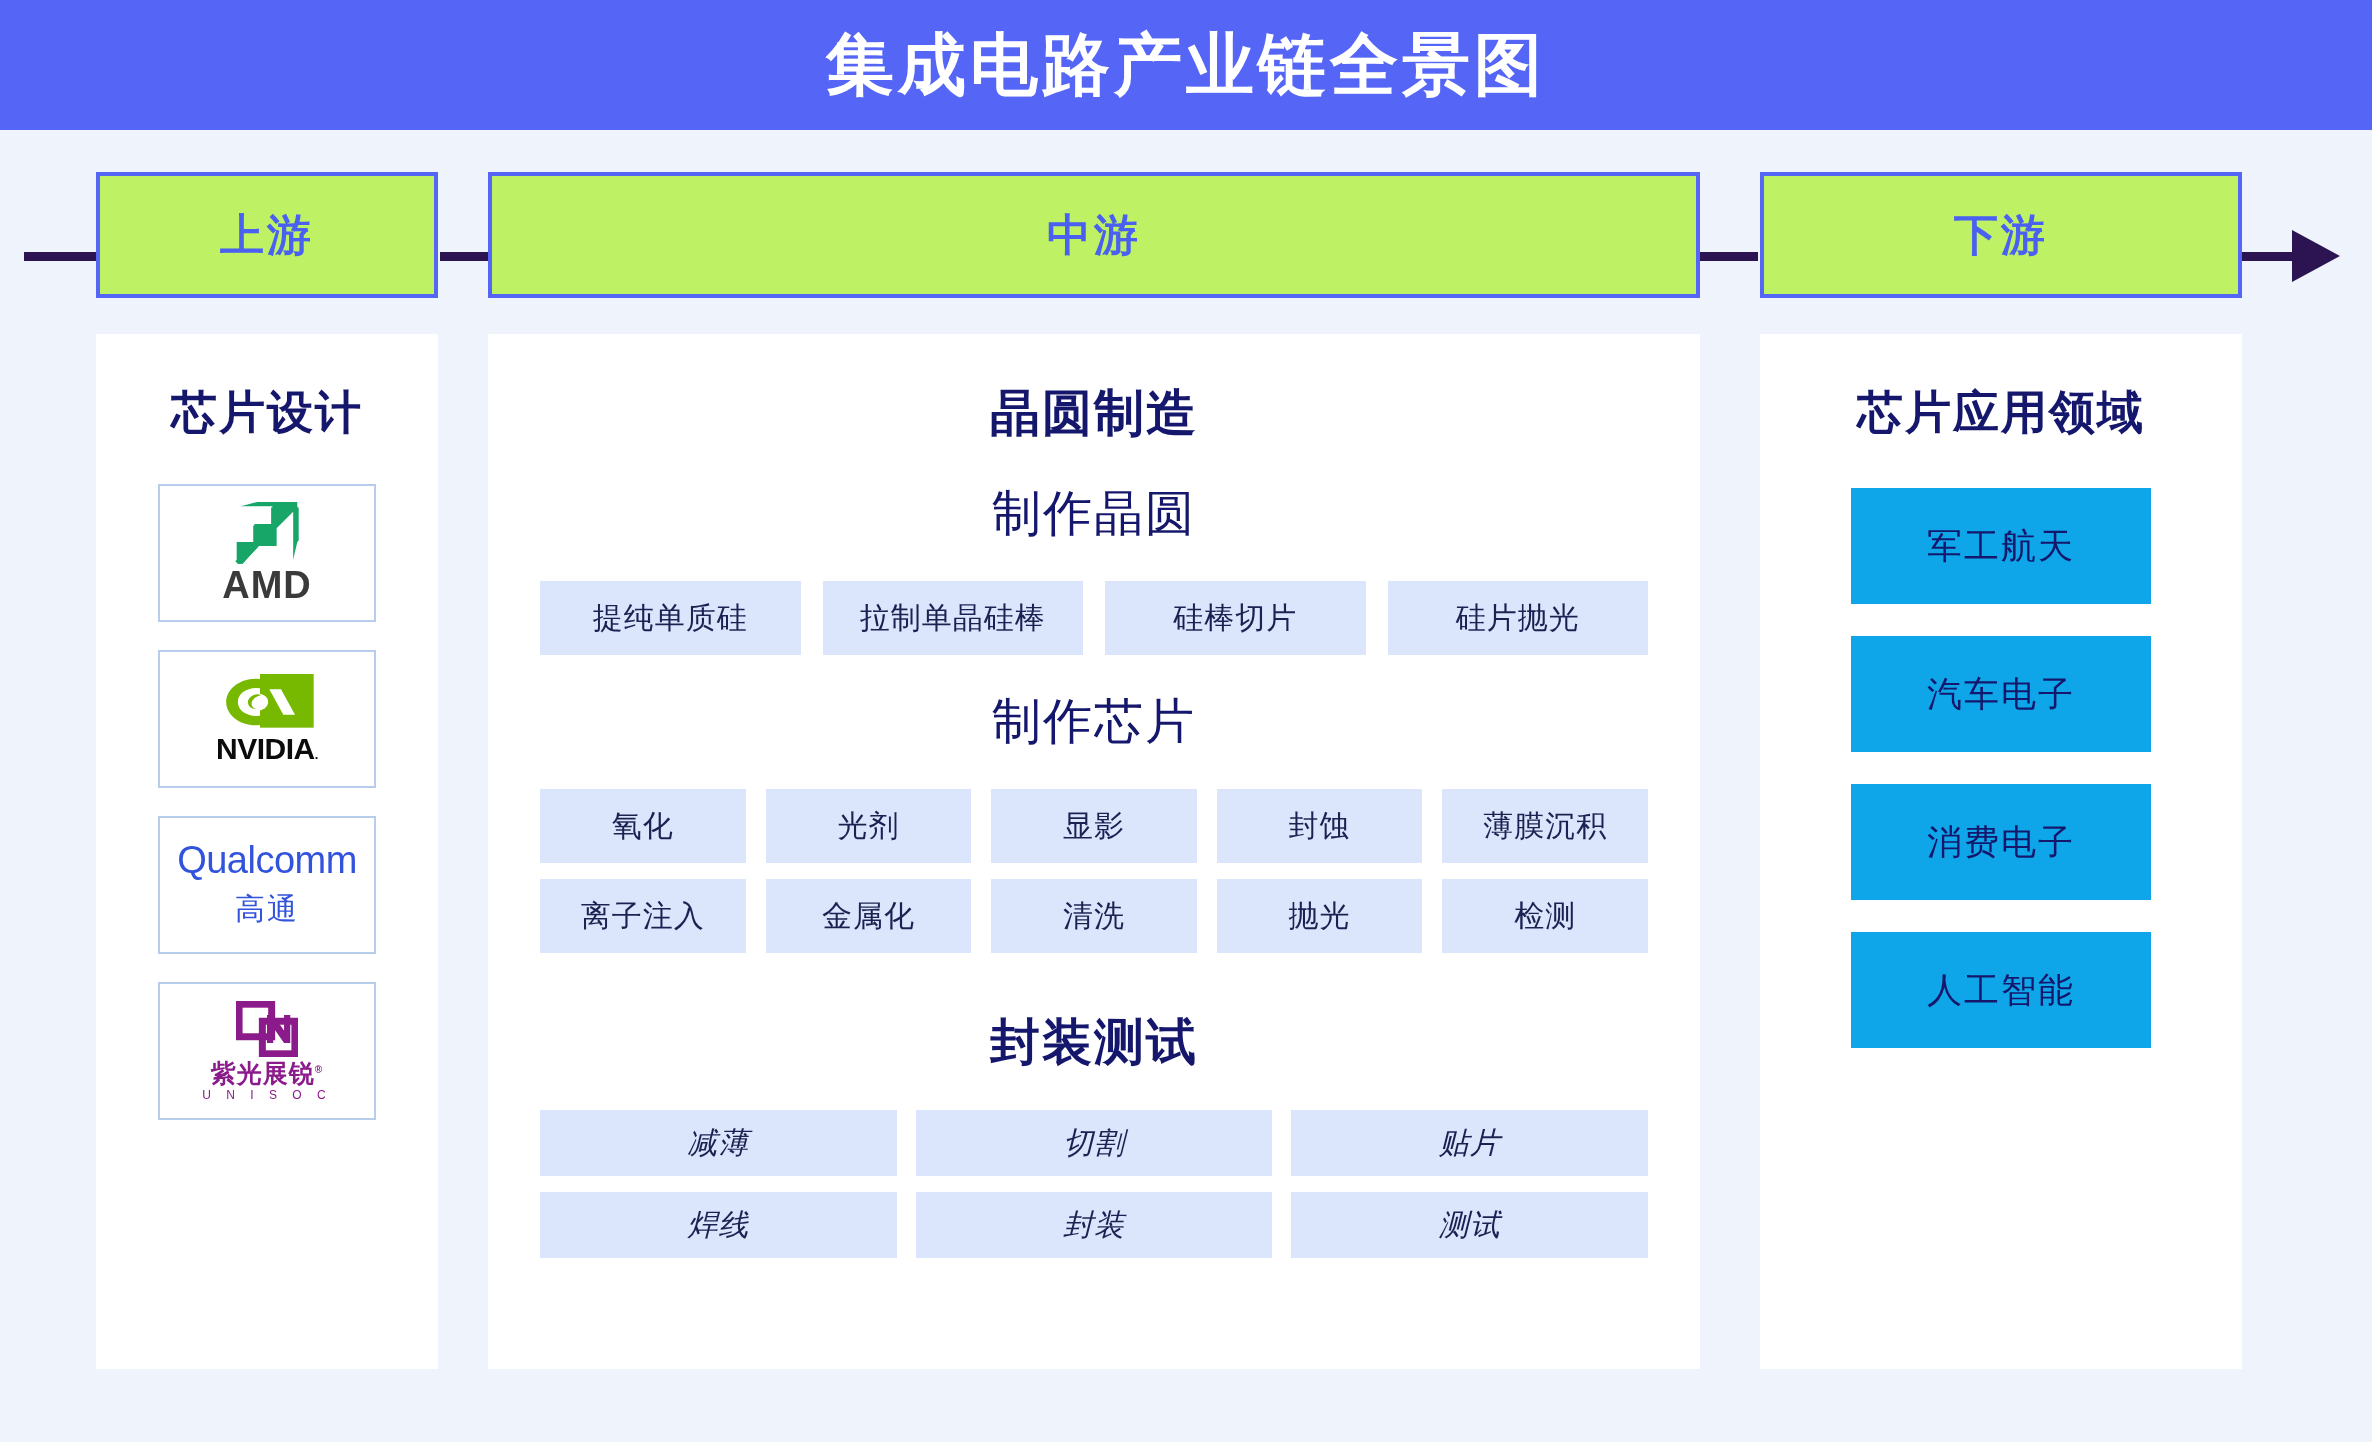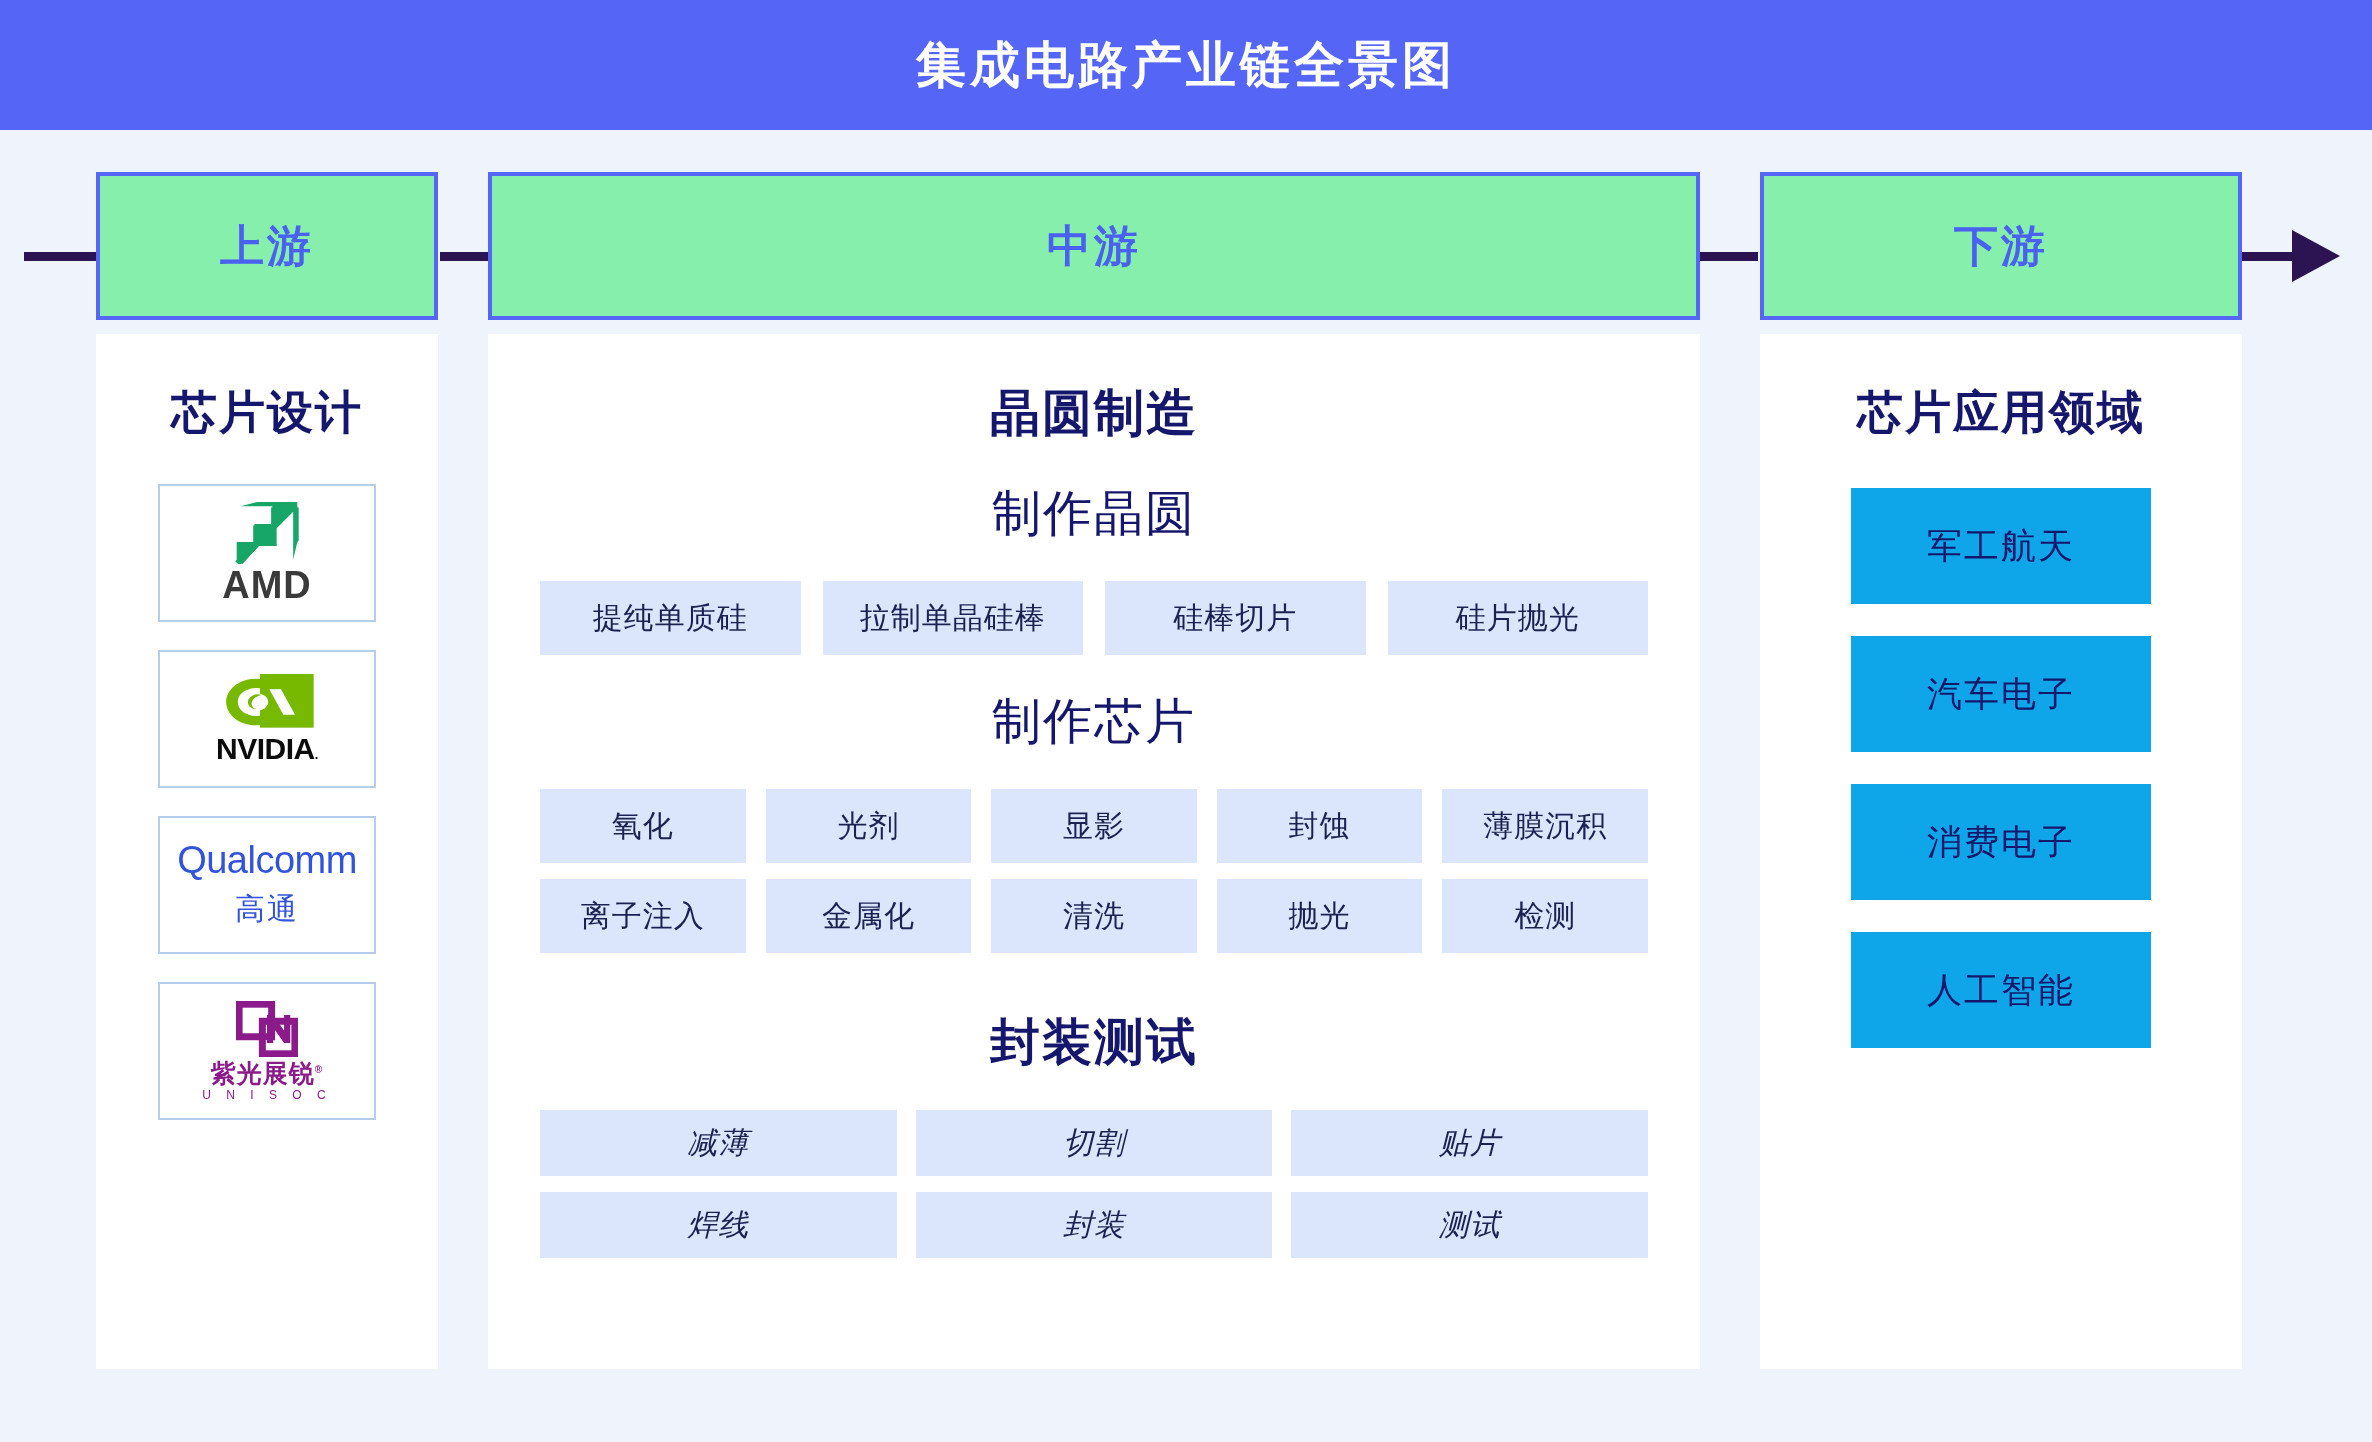--- a/index.html
+++ b/index.html
@@ -11,21 +11,21 @@
   }
 
   
   .header {
     height: 130px;
     background: #5566f6;
     display: flex; align-items: center; justify-content: center;
   }
   .header-title {
     color: #ffffff;
-    font-size: 50px;
+    font-size: 68px;
     font-weight: 700;
     letter-spacing: 4px;
   }
 
   
   .flowbar {
     position: relative;
     height: 140px;
     margin-top: 42px;
   }
@@ -45,22 +45,22 @@
     top: 58px; left: 2292px;
     width: 0; height: 0;
     border-top: 26px solid transparent;
     border-bottom: 26px solid transparent;
     border-left: 48px solid #2c1452;
   }
 
   .flow-box {
     position: absolute;
     top: 0;
-    height: 148px;
-    background: #86efac;
+    height: 126px;
+    background: #bef264;
     border: 4px solid #5566f6;
     display: flex; align-items: center; justify-content: center;
   }
   .flow-box span {
     color: #4a60f0;
     font-size: 44px;
     font-weight: 600;
     letter-spacing: 3px;
   }
   .flow-box.up   { left: 96px;  width: 342px; }

